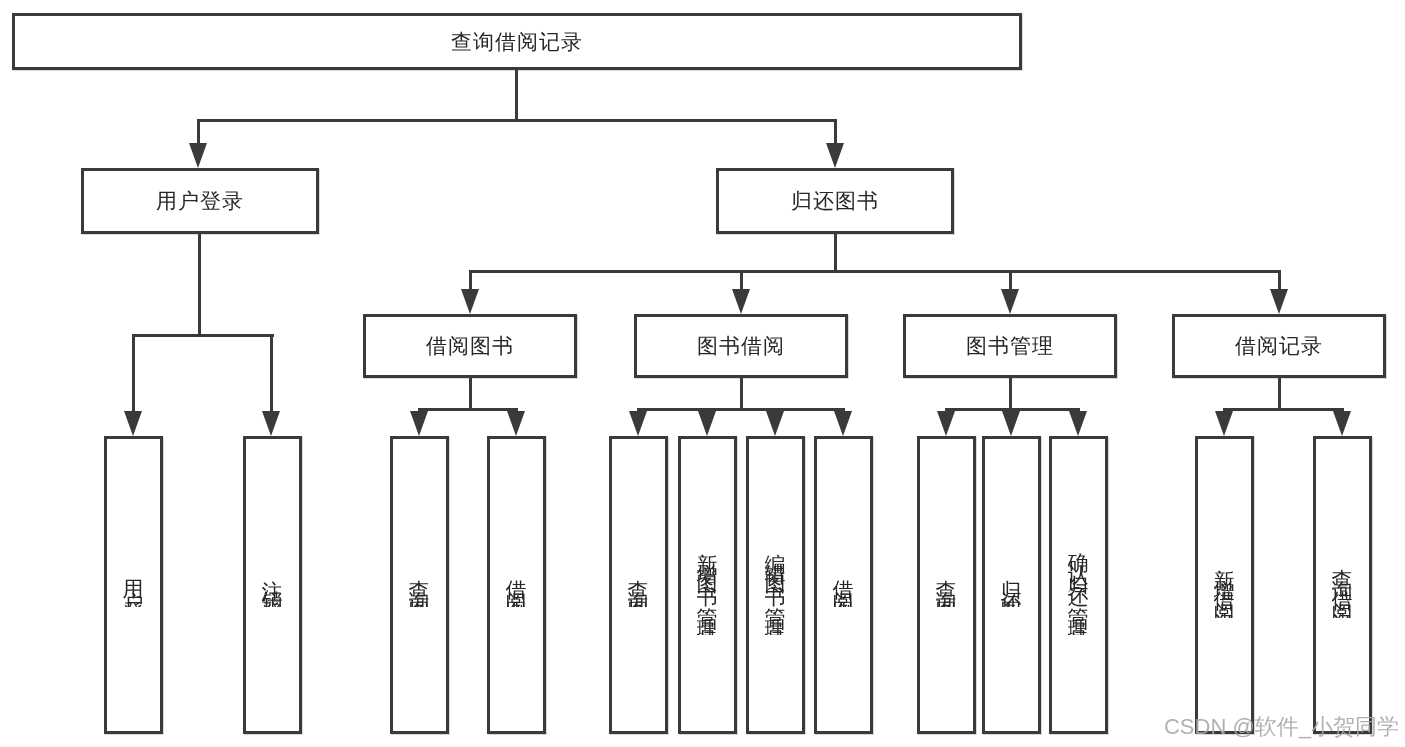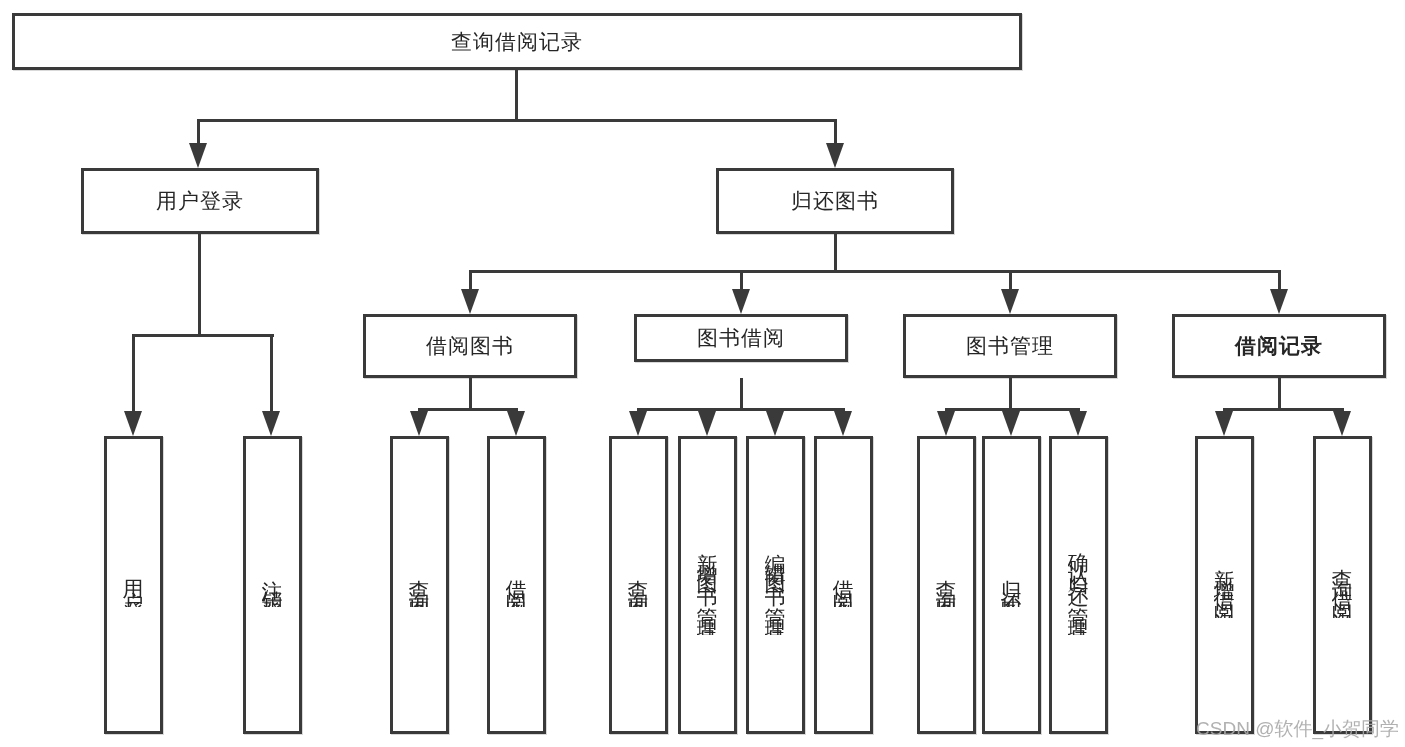--- a/index.html
+++ b/index.html
@@ -52,21 +52,21 @@
     width: 0; height: 0;
     border-left: 9px solid transparent;
     border-right: 9px solid transparent;
     border-top: 25px solid var(--line);
   }
 
   .watermark {
     position: absolute;
     right: 6px;
     bottom: 5px;
-    font-size: 19px;
+    font-size: 22px;
     color: var(--watermark);
     opacity: 0.9;
     white-space: nowrap;
   }
 </style>
 </head>
 <body>
 
 <div class="canvas">
 
@@ -102,27 +102,27 @@
   <div class="vline" style="left:740px; top:270px; height:22px;"></div>
   <div class="arrow" style="left:732px; top:289px;"></div>
   <div class="vline" style="left:1009px; top:270px; height:22px;"></div>
   <div class="arrow" style="left:1001px; top:289px;"></div>
   <div class="vline" style="left:1278px; top:270px; height:22px;"></div>
   <div class="arrow" style="left:1270px; top:289px;"></div>
 
   <div class="node box-h" style="left:363px; top:314px; width:214px; height:64px;">
     <span class="label">借阅图书</span>
   </div>
-  <div class="node box-h" style="left:634px; top:314px; width:214px; height:48px;">
+  <div class="node box-h" style="left:634px; top:314px; width:214px; height:64px;">
     <span class="label">图书借阅</span>
   </div>
   <div class="node box-h" style="left:903px; top:314px; width:214px; height:64px;">
     <span class="label">图书管理</span>
   </div>
-  <div class="node box-h" style="left:1172px; top:314px; width:214px; height:64px;font-weight:bold;">
+  <div class="node box-h" style="left:1172px; top:314px; width:214px; height:64px;">
     <span class="label">借阅记录</span>
   </div>
 
   <div class="vline" style="left:469px; top:378px; height:33px;"></div>
   <div class="hline" style="left:418px; top:408px; width:100px;"></div>
   <div class="arrow" style="left:410px; top:411px;"></div>
   <div class="arrow" style="left:507px; top:411px;"></div>
 
   <div class="vline" style="left:740px; top:378px; height:33px;"></div>
   <div class="hline" style="left:637px; top:408px; width:208px;"></div>

